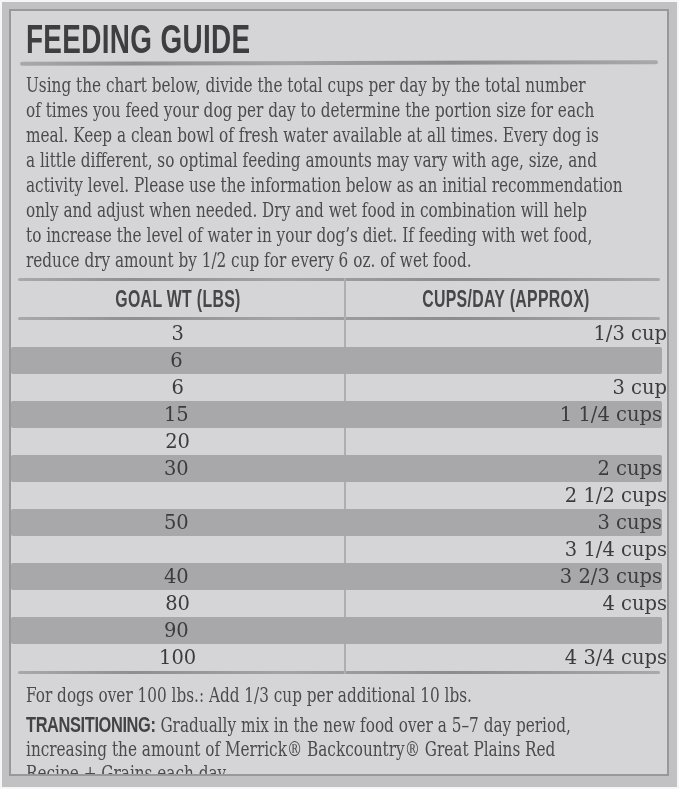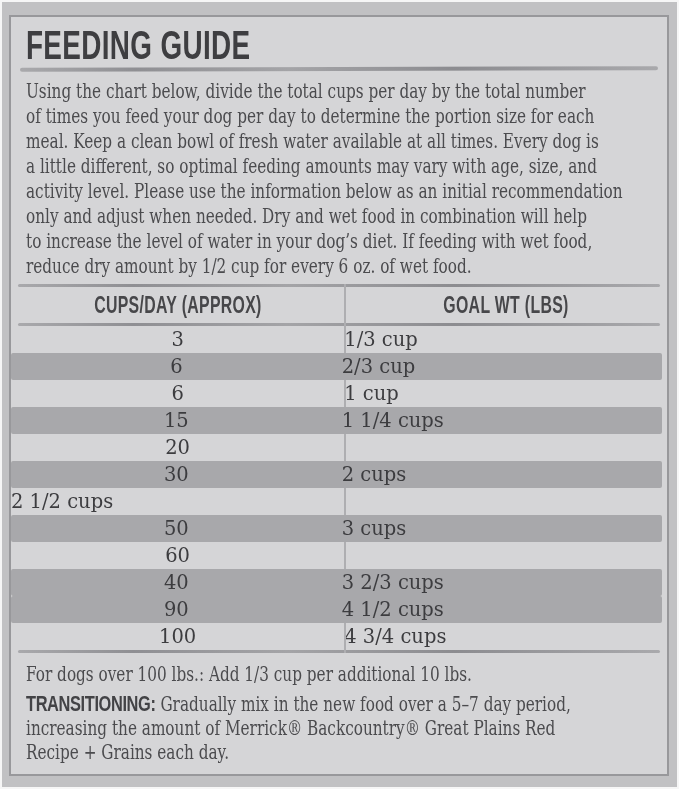--- a/index.html
+++ b/index.html
@@ -7,21 +7,21 @@
   body {
     width: 679px; height: 789px;
     background: #ffffff;
     font-family: "DejaVu Serif", serif;
     overflow: hidden;
   }
   .frame {
     width: 679px; height: 789px;
     background: #c1c1c3;
     border: 2px solid #f6f6f6;
-    padding: 13px 8px 11px 7px;
+    padding: 7px 8px 11px 7px;
   }
   .content {
     width: 100%; height: 100%;
     background: #d5d5d7;
     border: 2px solid #98989b;
     overflow: hidden;
   }
 
   
   .page-title {
@@ -74,21 +74,21 @@
     color: #47474a;
     letter-spacing: 0.5px;
     transform: scaleX(0.66);
     white-space: nowrap;
   }
   .row {
     display: flex; align-items: center; height: 27px;
     font-size: 19.5px; color: #3c3c3f;
   }
   .row .c1 { flex: 0 0 50.8%; text-align: center; }
-  .row .c2 { flex: 1; text-align: left; }
+  .row .c2 { flex: 1; text-align: right; }
   .row.alt {
     position: relative; z-index: 1;
     background: #a8a8ab;
     margin-right: 5px;
     border-radius: 2px;
   }
 
   .note {
     width: 845px;
     margin: 8px 0 0 15px;
@@ -134,66 +134,68 @@
 only and adjust when needed. Dry and wet food in combination will help
 to increase the level of water in your dog’s diet. If feeding with wet food,
 reduce dry amount by 1/2 cup for every 6 oz. of wet food.</p>
 
     <div class="feed-table">
       <div class="vline"></div>
 
       <div class="rough"></div>
 
       <div class="thead">
+        <div class="th"><span>GOAL WT (LBS)</span></div>
         <div class="th"><span>CUPS/DAY (APPROX)</span></div>
-        <div class="th"><span>GOAL WT (LBS)</span></div>
       </div>
 
       <div class="rough"></div>
 
       <div class="row">
         <div class="c1">3</div>
         <div class="c2">1/3 cup</div>
       </div>
       <div class="row alt">
         <div class="c1">6</div>
-        <div class="c2">2/3 cup</div>
       </div>
       <div class="row">
         <div class="c1">6</div>
-        <div class="c2">1 cup</div>
+        <div class="c2">3 cup</div>
       </div>
       <div class="row alt">
         <div class="c1">15</div>
         <div class="c2">1 1/4 cups</div>
       </div>
       <div class="row">
         <div class="c1">20</div>
       </div>
       <div class="row alt">
         <div class="c1">30</div>
         <div class="c2">2 cups</div>
       </div>
       <div class="row">
         <div class="c2">2 1/2 cups</div>
       </div>
       <div class="row alt">
         <div class="c1">50</div>
         <div class="c2">3 cups</div>
       </div>
       <div class="row">
-        <div class="c1">60</div>
+        <div class="c2">3 1/4 cups</div>
       </div>
       <div class="row alt">
         <div class="c1">40</div>
         <div class="c2">3 2/3 cups</div>
       </div>
+      <div class="row">
+        <div class="c1">80</div>
+        <div class="c2">4 cups</div>
+      </div>
       <div class="row alt">
         <div class="c1">90</div>
-        <div class="c2">4 1/2 cups</div>
       </div>
       <div class="row">
         <div class="c1">100</div>
         <div class="c2">4 3/4 cups</div>
       </div>
 
       <div class="rough"></div>
     </div>
 
     <p class="note">For dogs over 100 lbs.: Add 1/3 cup per additional 10 lbs.</p>

